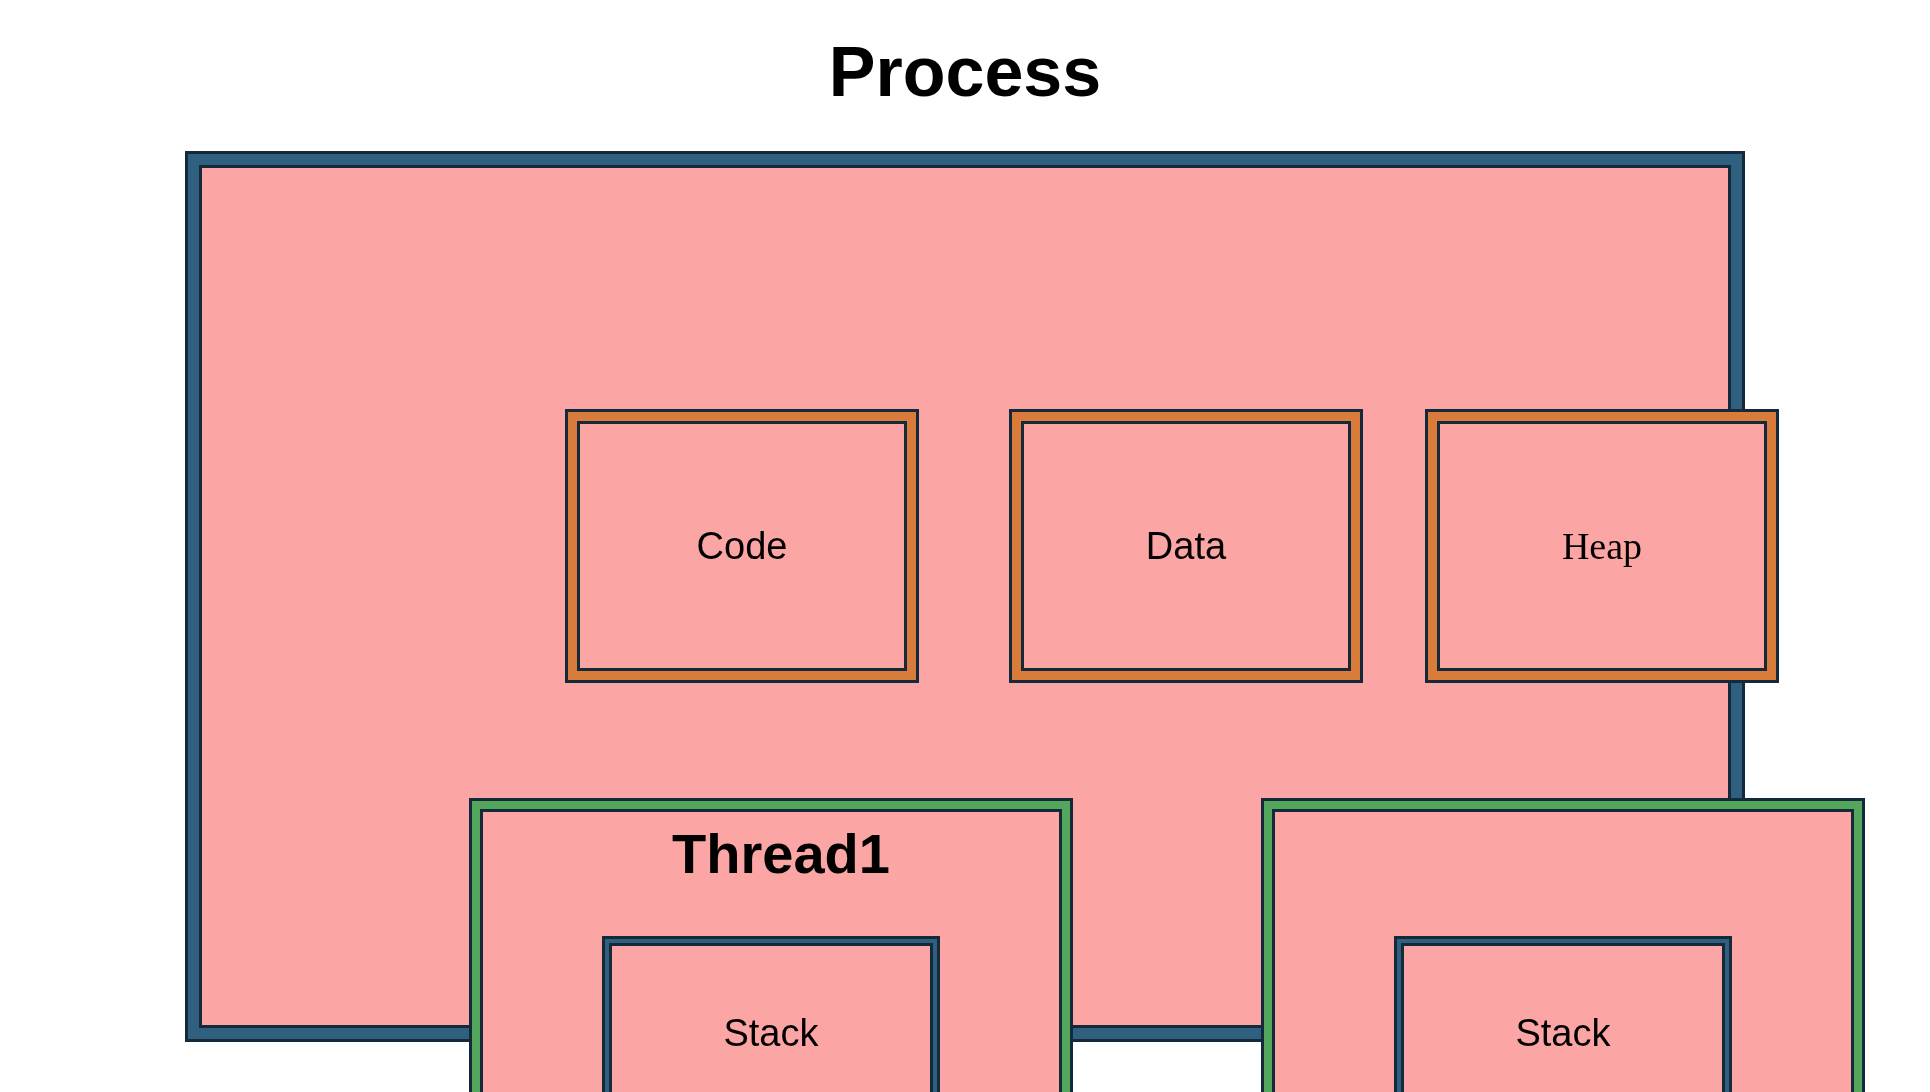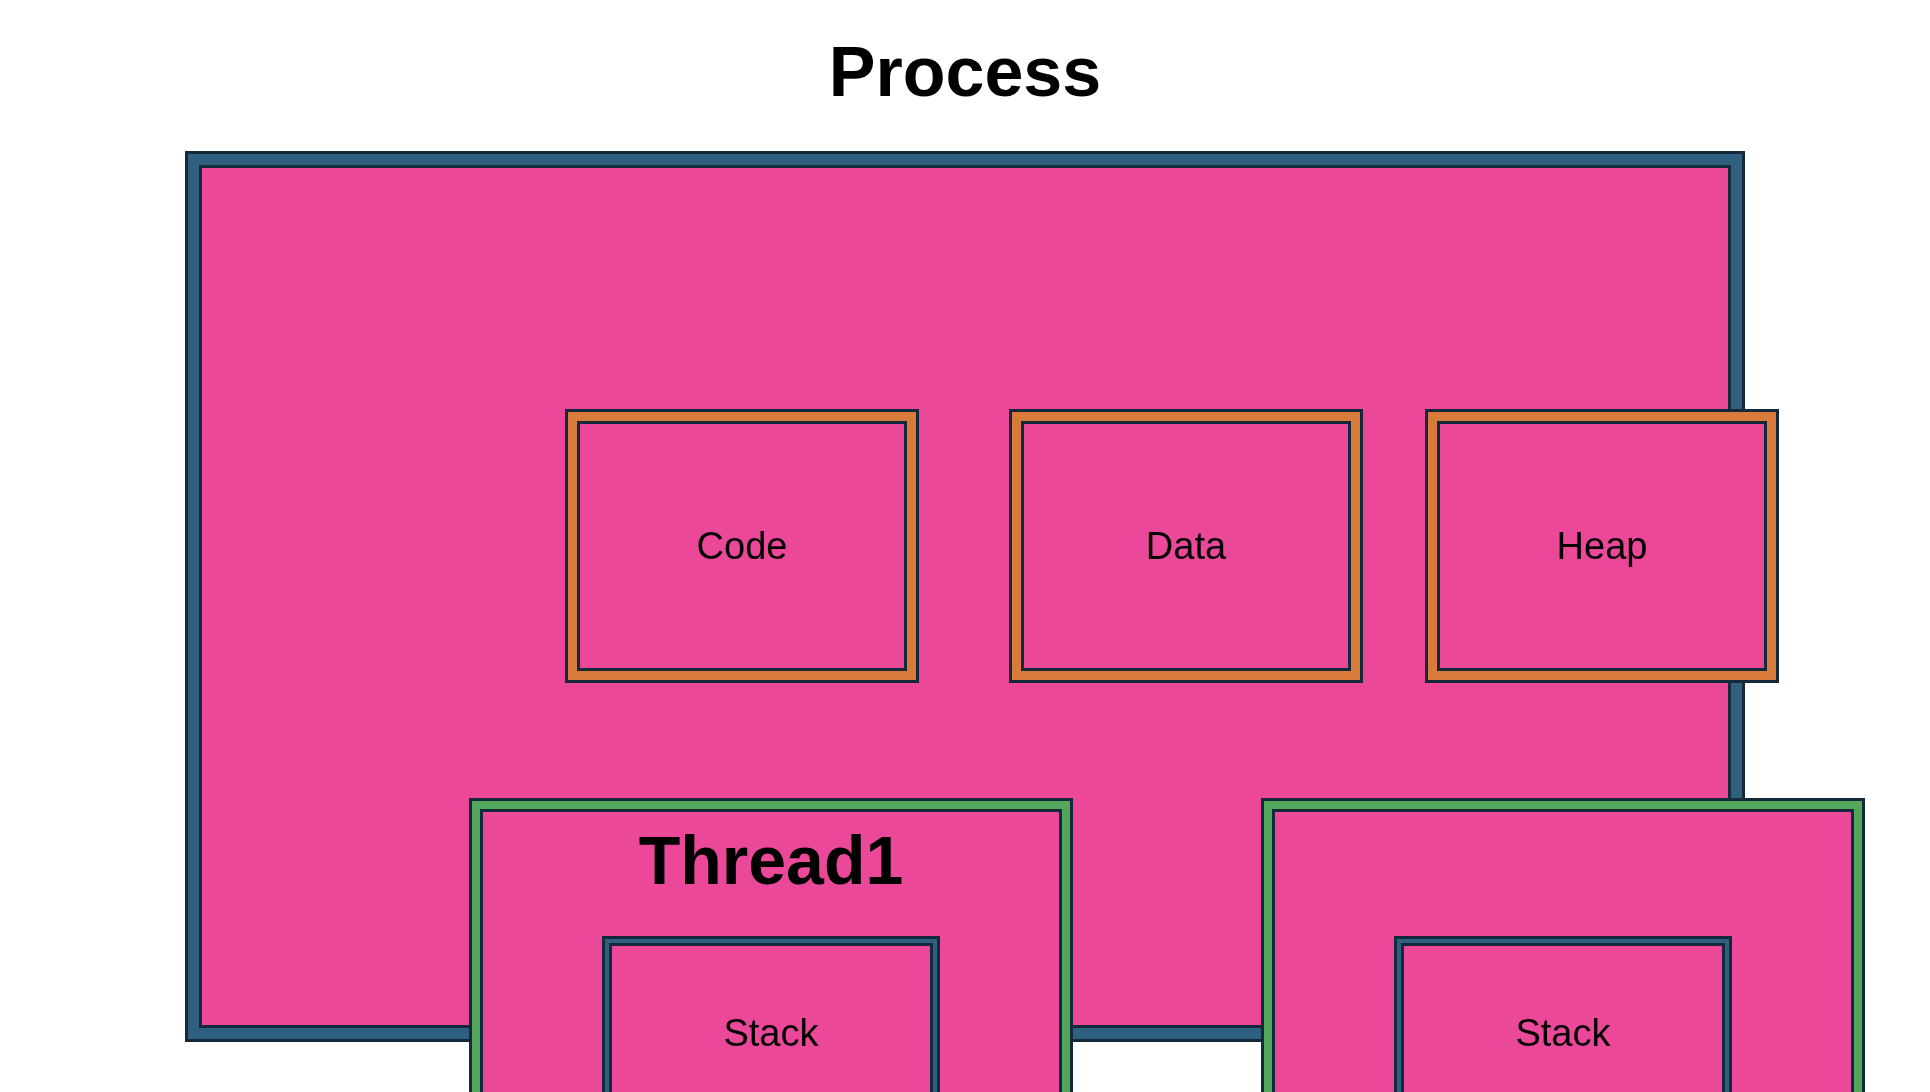--- a/index.html
+++ b/index.html
@@ -23,21 +23,21 @@
     text-align: center;
     font-size: 70px;
     font-weight: bold;
     color: var(--text, #000000);
     letter-spacing: 0px;
   }
   
   .tri {
     position: absolute;
     box-sizing: border-box;
-    background: #ec4899;
+    background: #fca5a5;
     outline: 3px solid var(--line);
     outline-offset: -1px;
   }
   .tri::before {
     content: "";
     position: absolute;
     inset: 0;
     border: 3px solid var(--line);
     pointer-events: none;
   }
@@ -45,41 +45,42 @@
   .frame-segment { border: 10px solid var(--segment-band); }
   .frame-thread  { border: 9px  solid var(--thread-band); }
   .frame-stack   { border: 5px  solid var(--stack-band); }
 
   .frame-process { left: 187px; top: 153px; width: 1556px; height: 887px; }
 
   .frame-segment { top: 246px; width: 350px; height: 270px;
                    display: flex; align-items: center; justify-content: center; }
   .seg-code { left: 368px; }
   .seg-data { left: 812px; }
-  .seg-heap { left: 1228px; }
+  .seg-heap { left: 1228px; font-family: Liberation Serif, serif; }
 
   .segment-label, .stack-label {
     font-size: 38px;
     color: var(--text, #000000);
     font-weight: normal;
   }
 
   .frame-thread { top: 635px; width: 600px; height: 368px; }
   .thread-1 { left: 272px; }
   .thread-2 { left: 1064px; }
 
   .thread-label {
     position: absolute;
     top: 12px;
     left: 0;
     width: 100%;
     text-align: center;
-    font-size: 68px;
+    font-size: 56px;
     font-weight: bold;
     color: var(--text, #000000);
+    padding-left: 10px;
   }
 
   .frame-stack {
     top: 129px;
     left: 50%;
     transform: translateX(-50%);
     width: 334px;
     height: 190px;
     display: flex; align-items: center; justify-content: center;
   }

